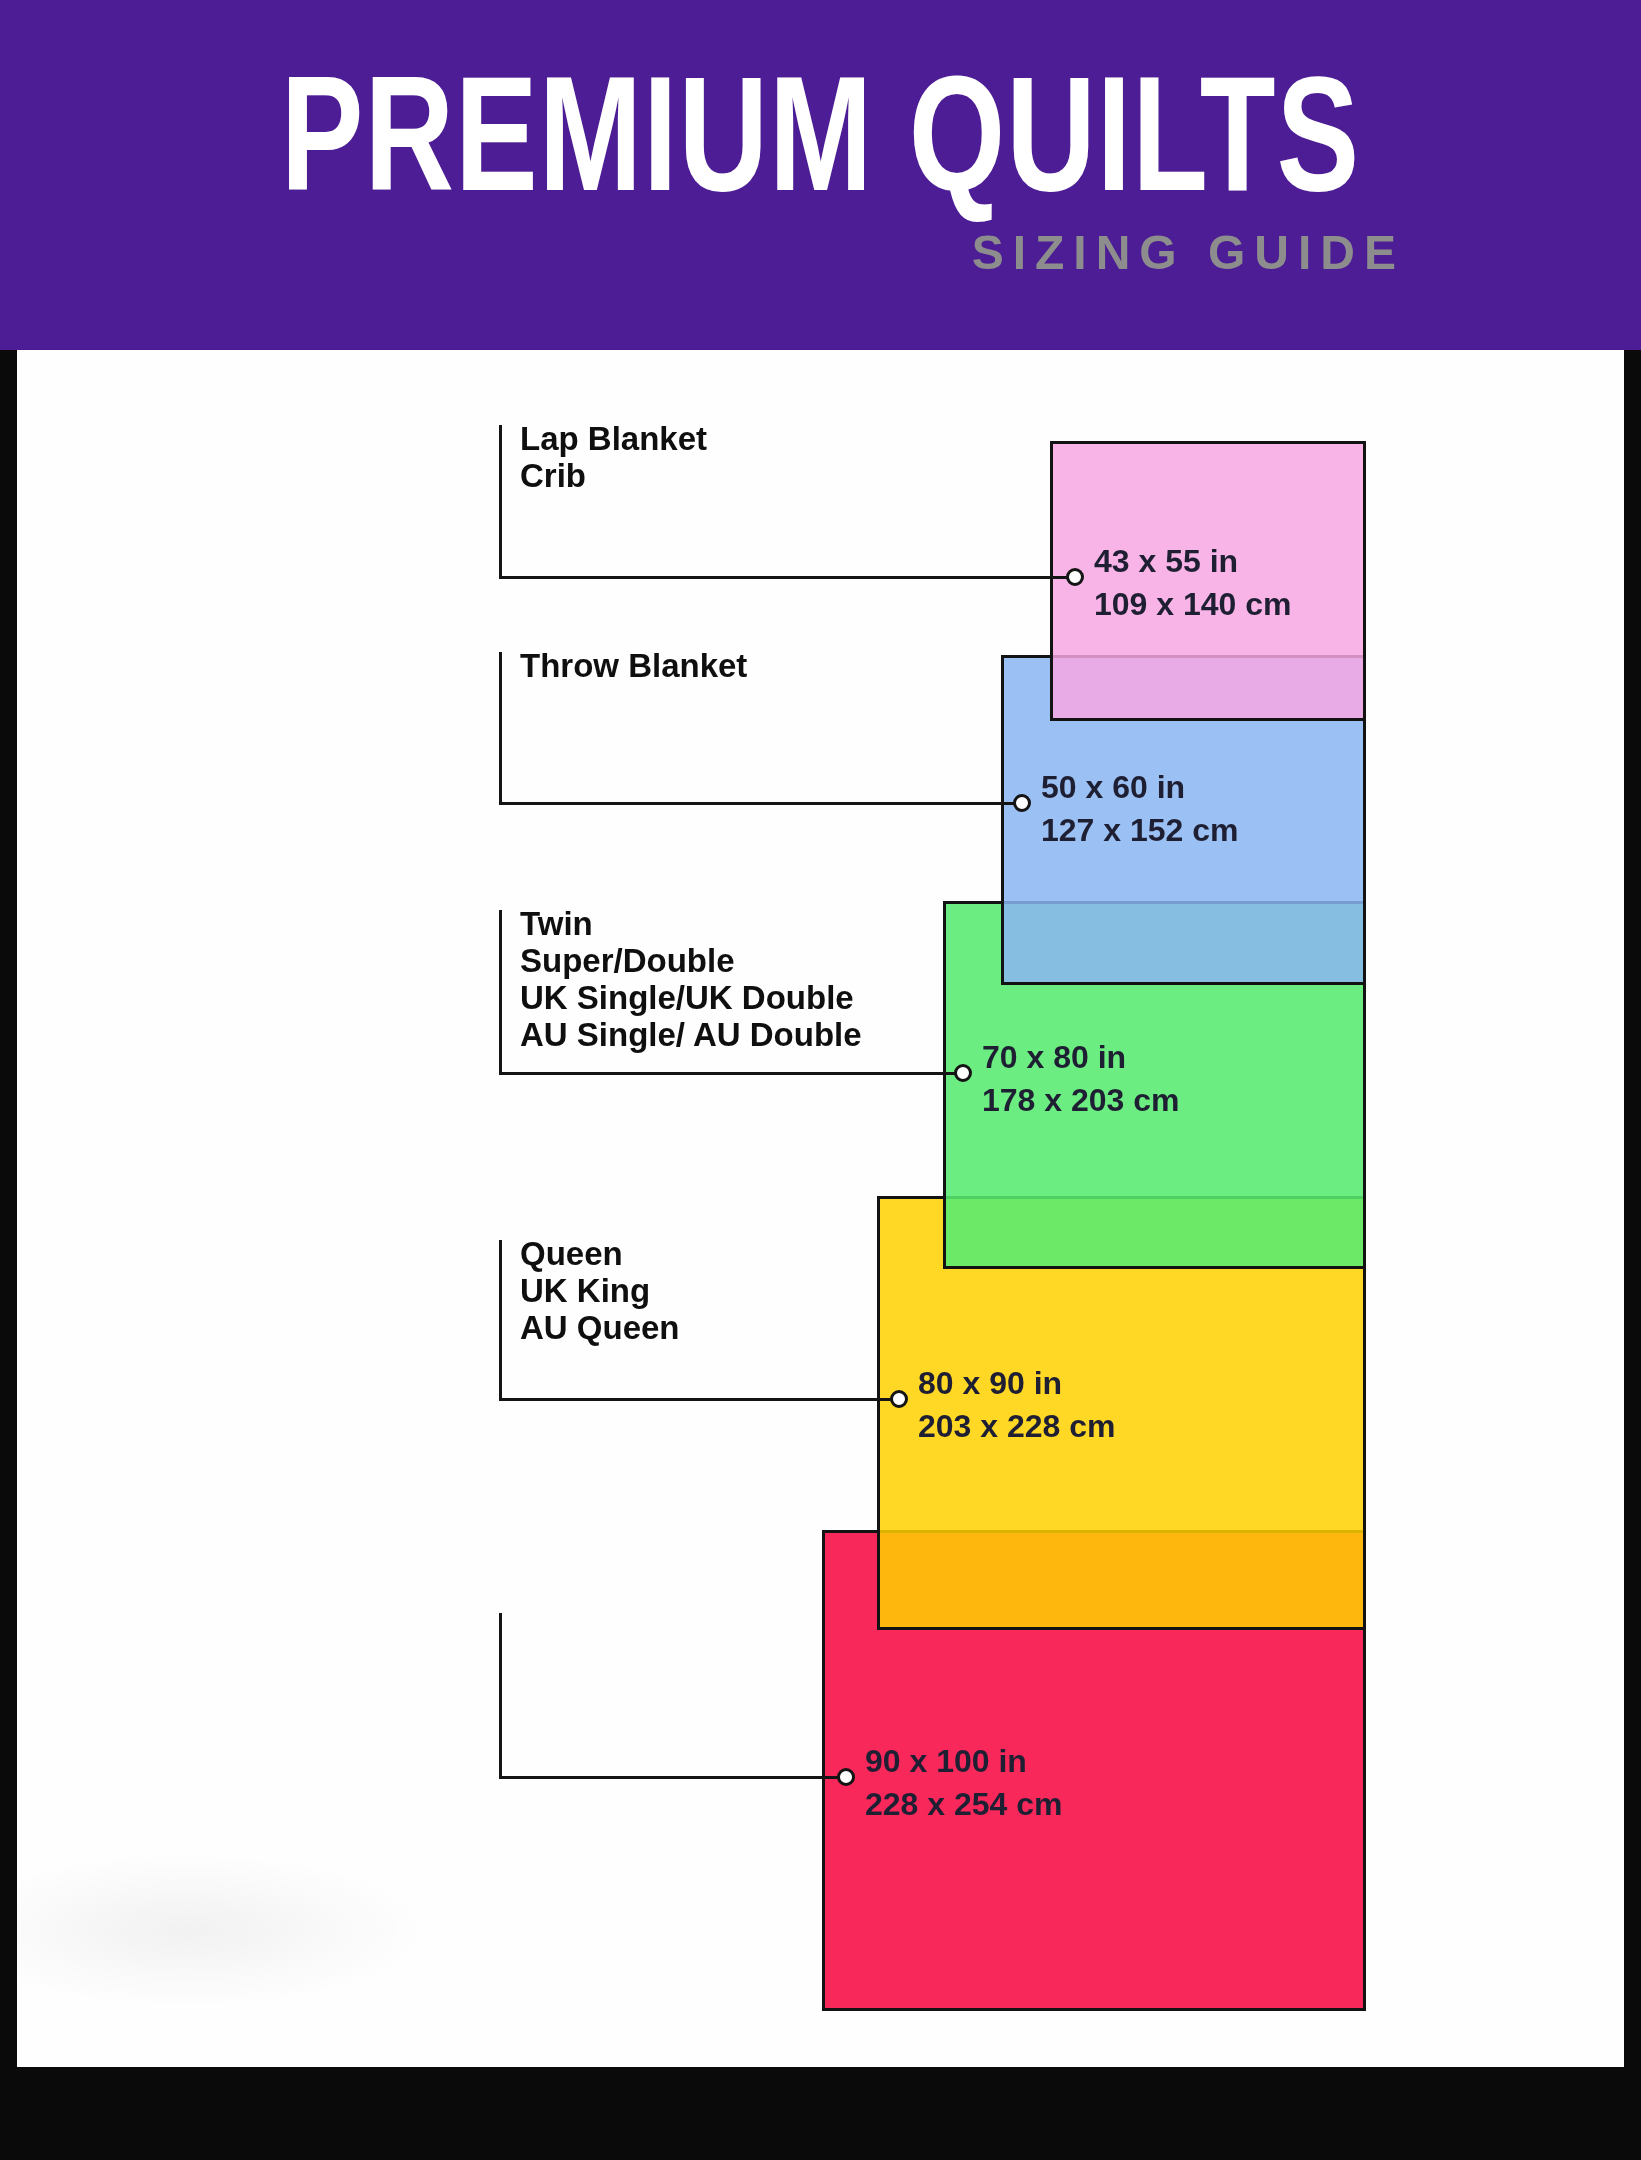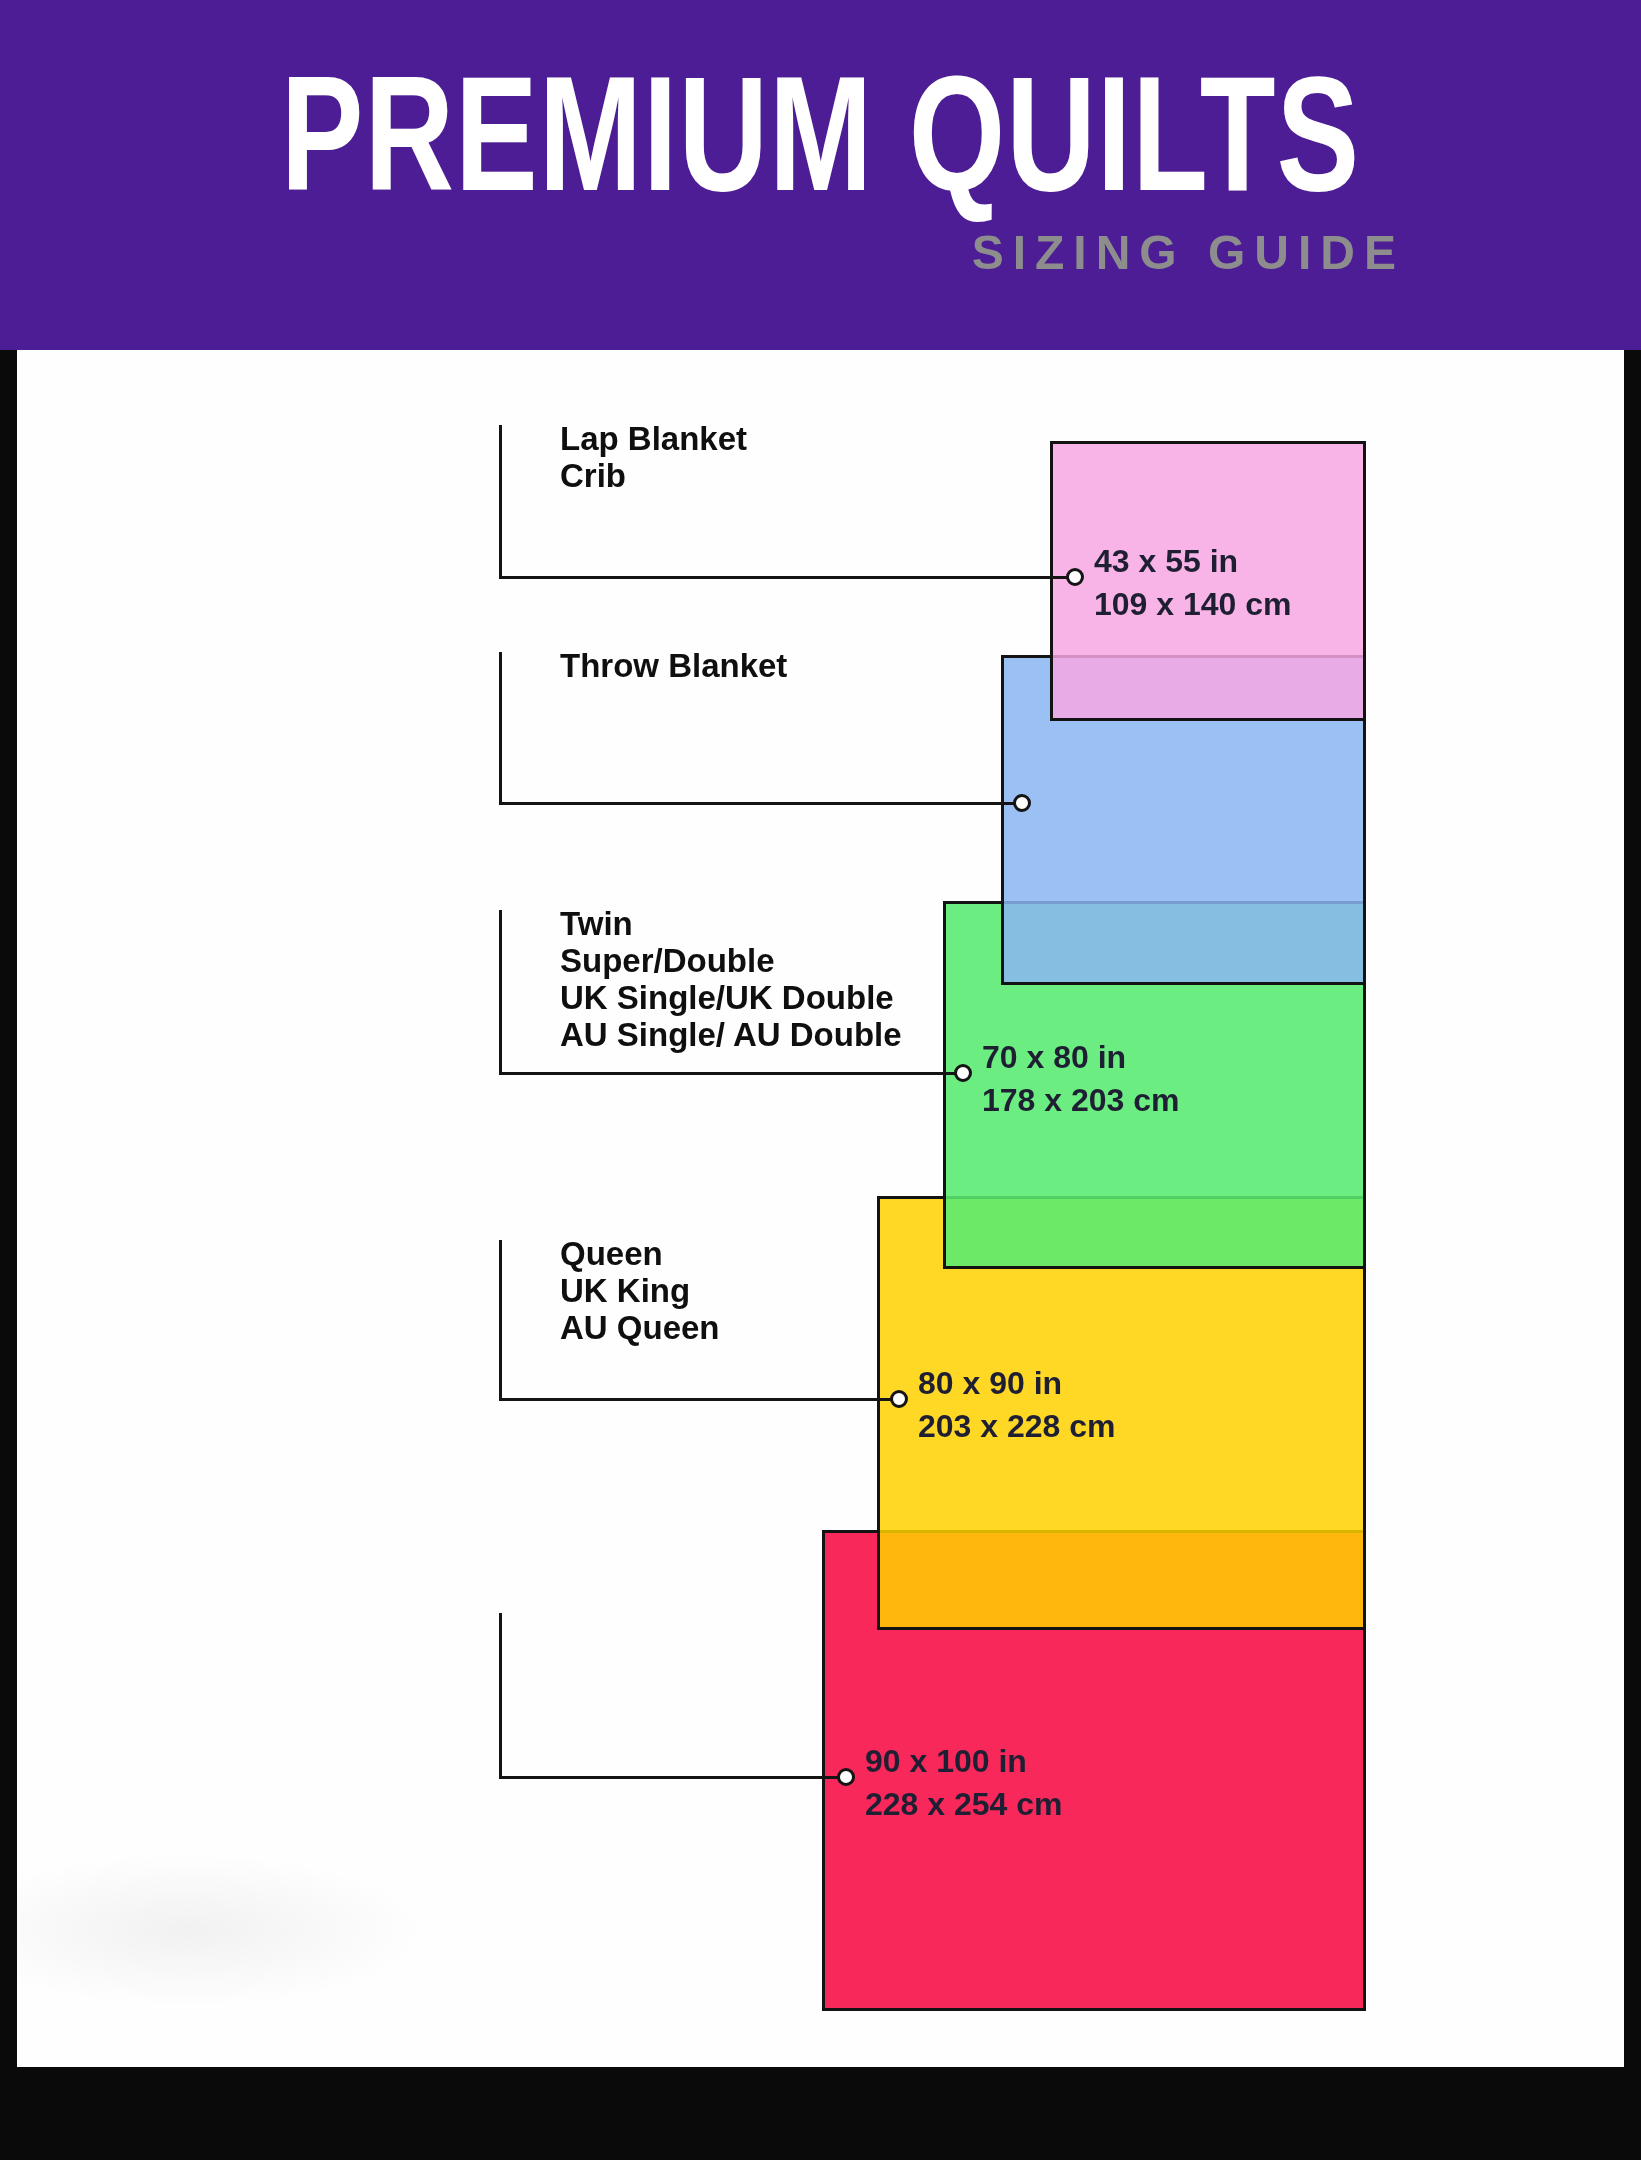--- a/index.html
+++ b/index.html
@@ -35,21 +35,20 @@
   .r1{left:1033px;top:91px;  width:316px;height:280px;z-index:50;}
   .r2{left:984px; top:305px; width:365px;height:330px;z-index:40;}
   .r3{left:926px; top:551px; width:423px;height:368px;z-index:30;}
   .r4{left:860px; top:846px; width:489px;height:434px;z-index:20;}
   .r5{left:805px; top:1180px;width:544px;height:481px;z-index:10;}
   
   .label-block{
     position:absolute;z-index:60;
     color:#0f0f0f;font-weight:bold;font-size:33px;line-height:37px;
     white-space:nowrap;
-    margin-left:40px;
   }
   
   .vline{position:absolute;width:3px;background:#141414;z-index:60;}
   .hline{position:absolute;height:3px;background:#141414;z-index:60;}
   .dot{
     position:absolute;width:12px;height:12px;border:3px solid #141414;
     border-radius:50%;background:#ffffff;z-index:61;
   }
   
   .size-text{
@@ -85,20 +84,24 @@
     <div>43 x 55 in</div>
     <div>109 x 140 cm</div>
   </div>
 
   <div class="label-block" style="left:503px;top:297px">
     <div>Throw Blanket</div>
   </div>
   <div class="vline" style="left:482px;top:302px;height:150px"></div>
   <div class="hline" style="left:482px;top:452px;width:516px"></div>
   <div class="dot" style="left:996px;top:444px"></div>
+  <div class="size-text" style="left:1024px;top:416px">
+    <div>50 x 60 in</div>
+    <div>127 x 152 cm</div>
+  </div>
 
   <div class="label-block" style="left:503px;top:555px">
     <div>Twin</div>
     <div>Super/Double</div>
     <div>UK Single/UK Double</div>
     <div>AU Single/ AU Double</div>
   </div>
   <div class="vline" style="left:482px;top:560px;height:162px"></div>
   <div class="hline" style="left:482px;top:722px;width:457px"></div>
   <div class="dot" style="left:937px;top:714px"></div>

